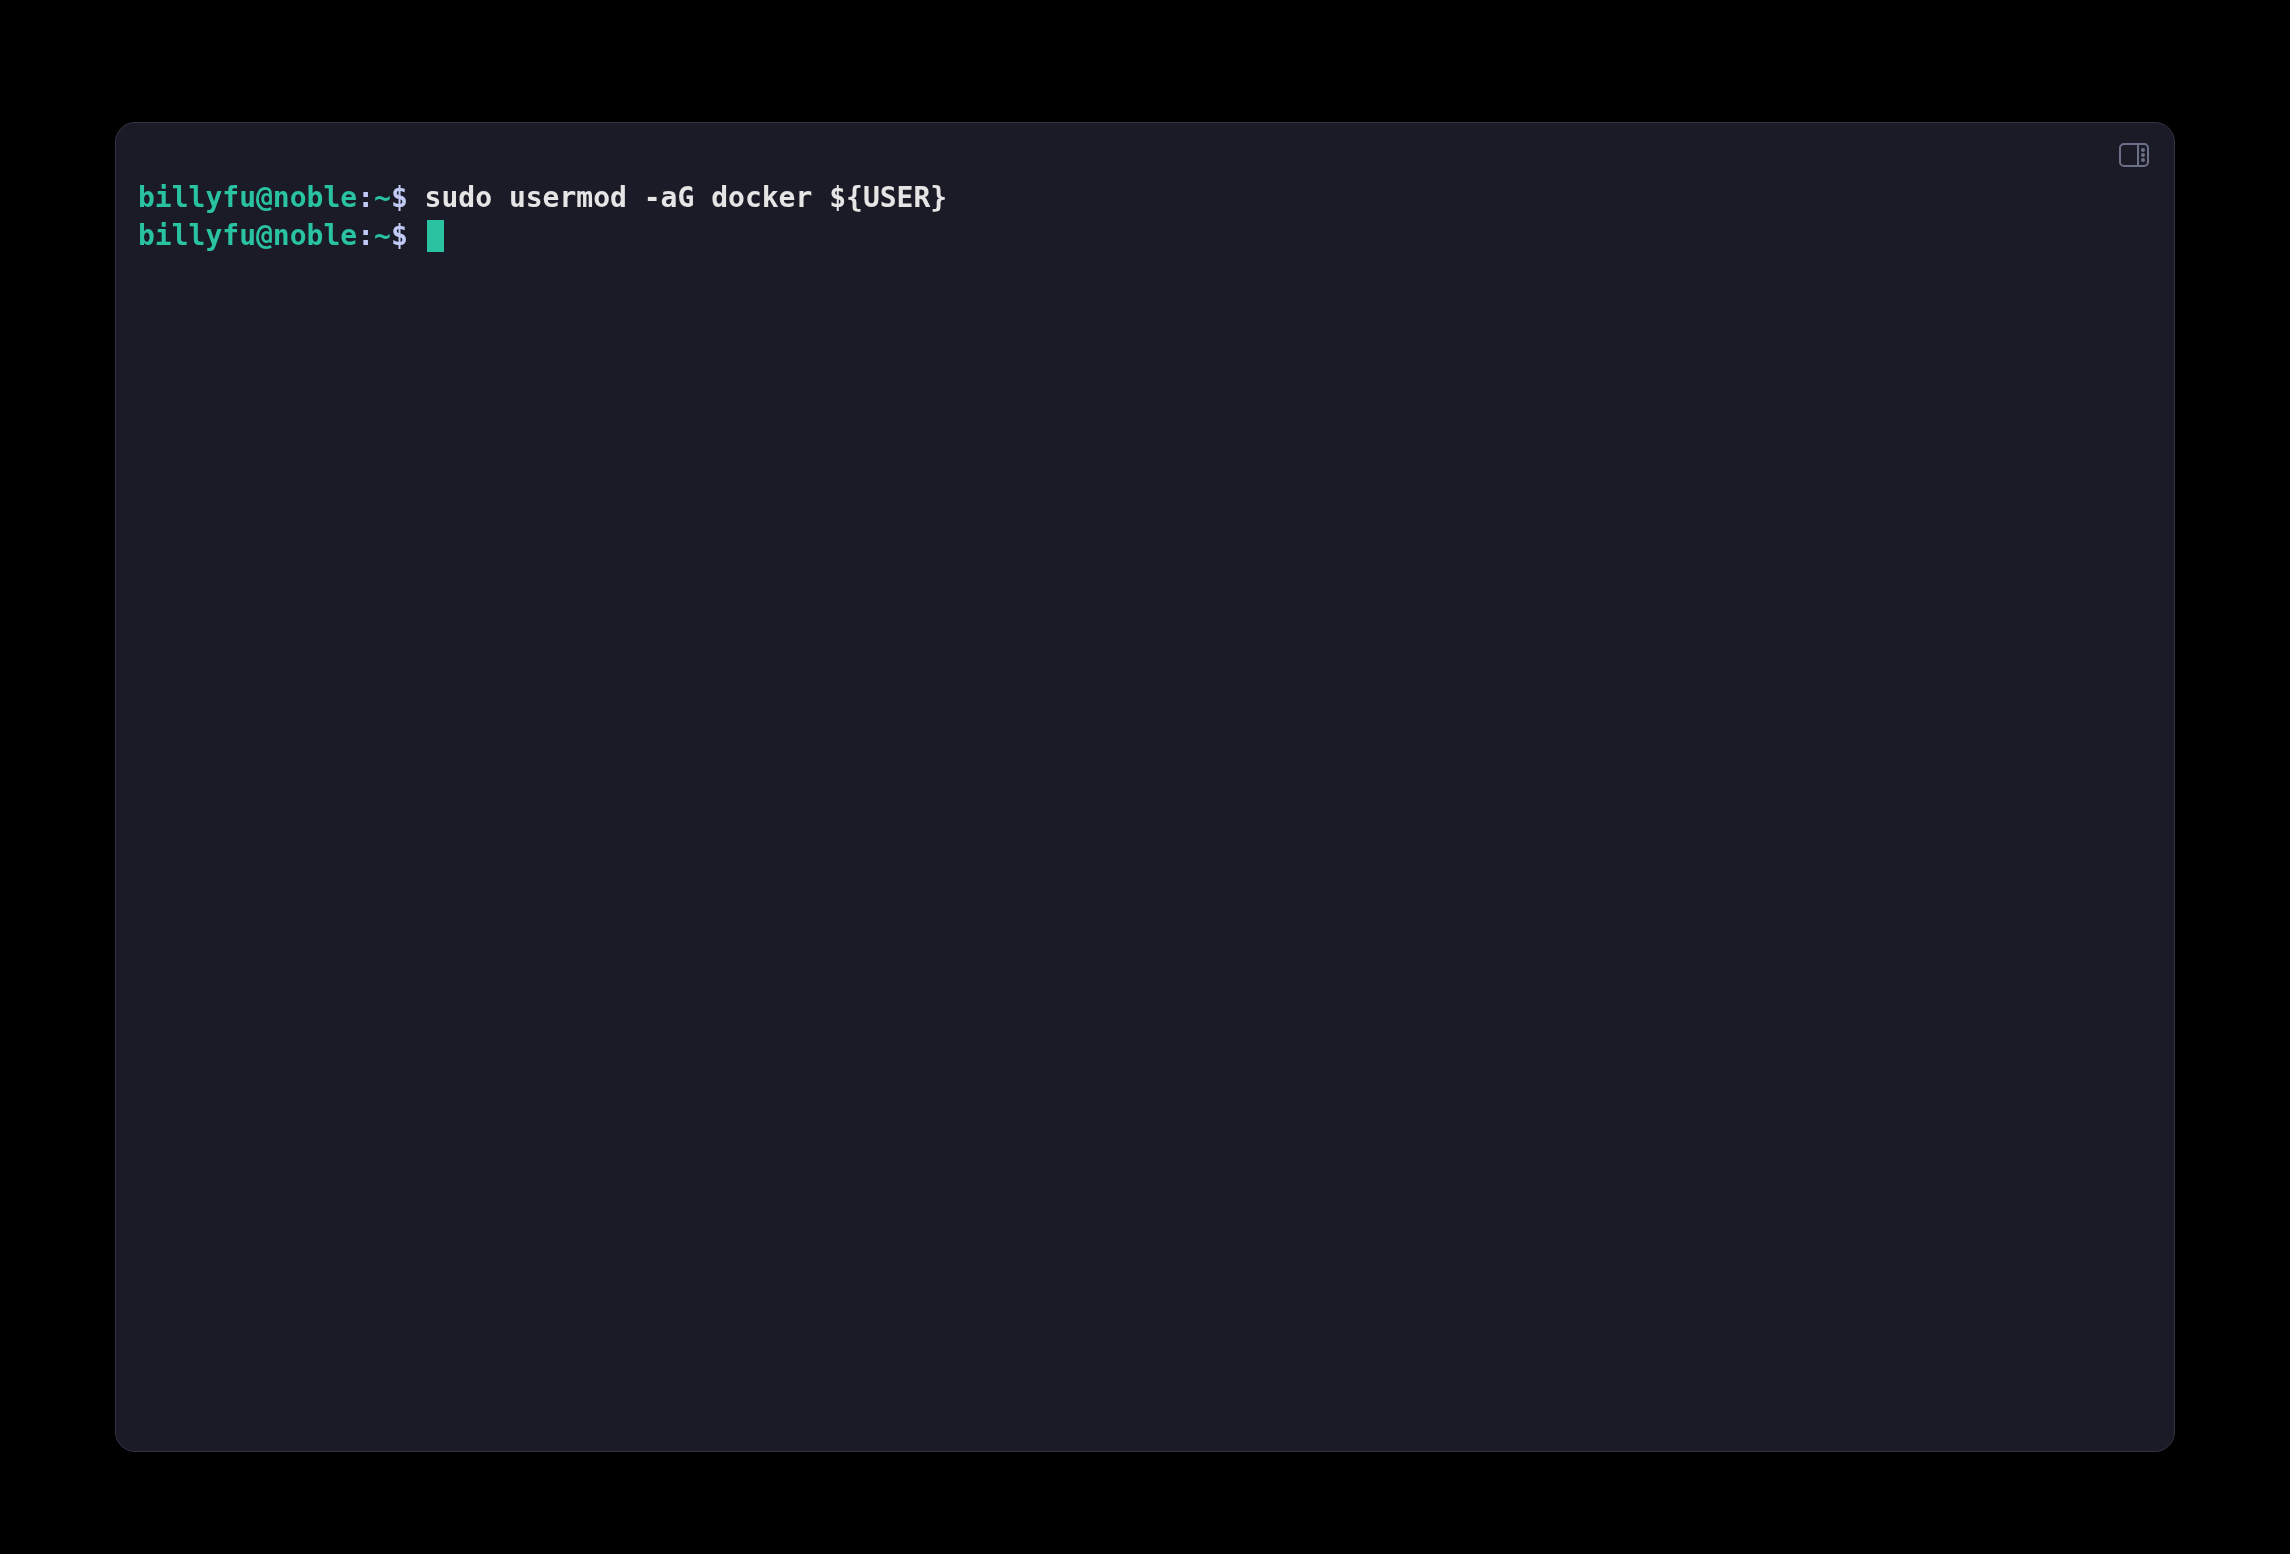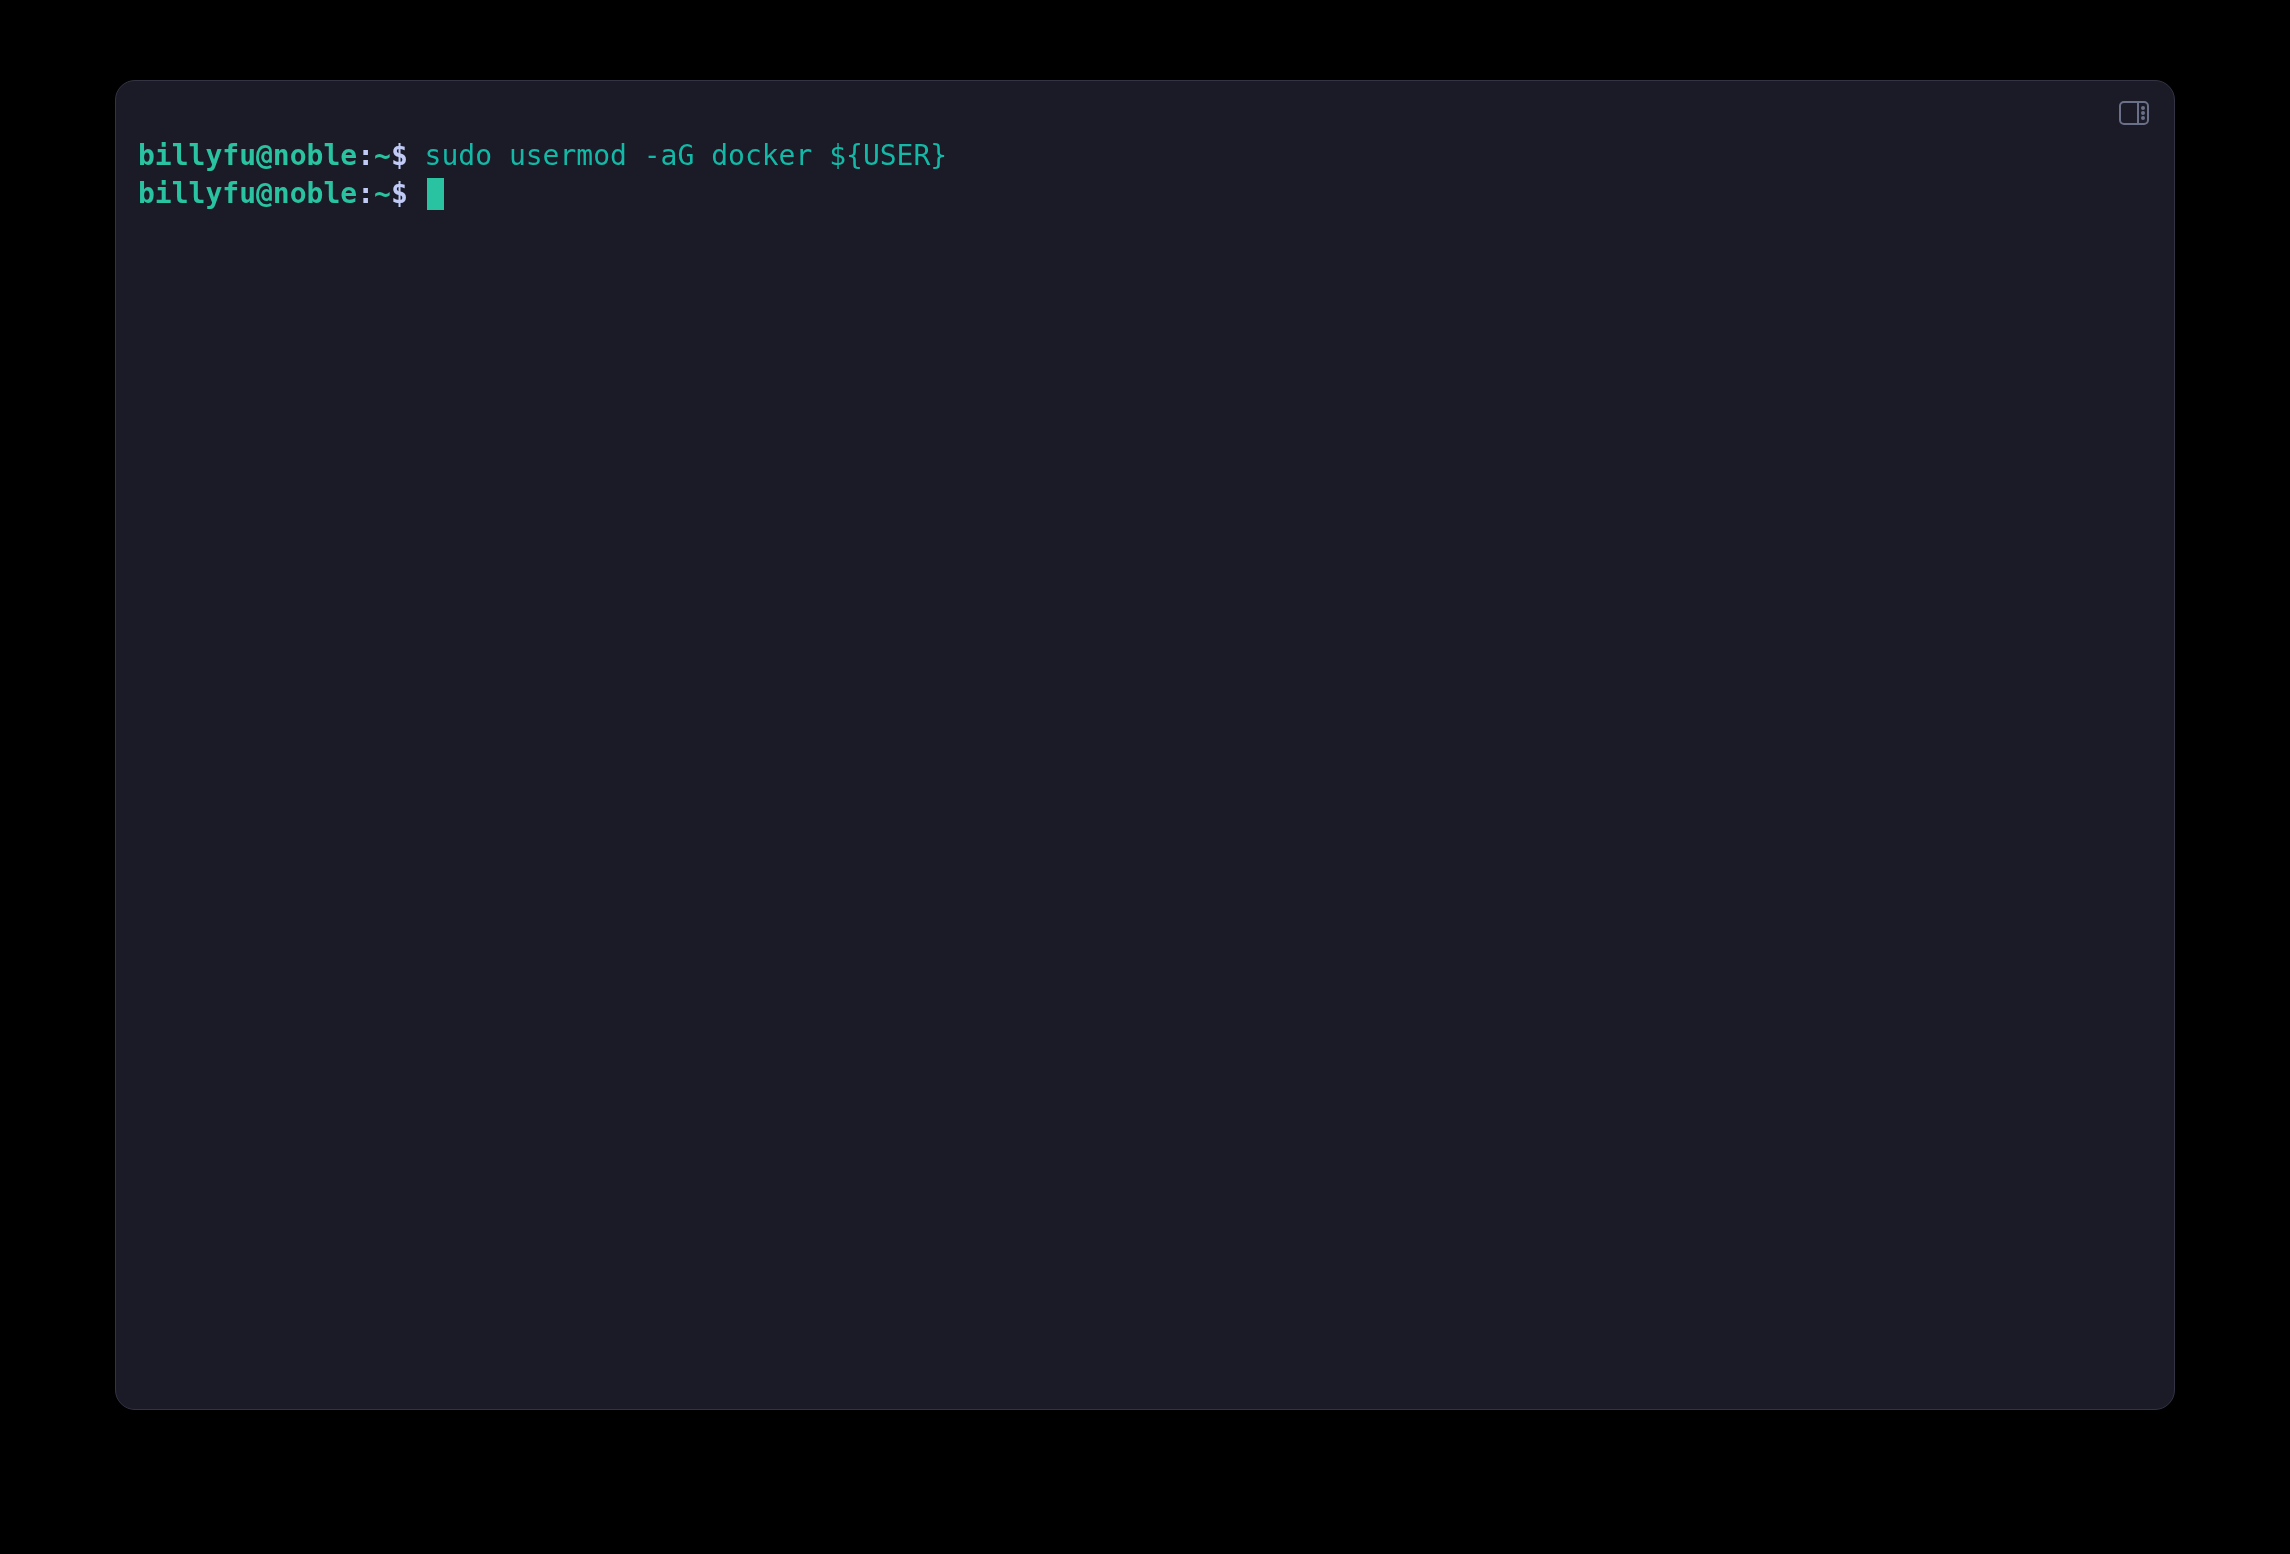--- a/index.html
+++ b/index.html
@@ -19,20 +19,21 @@
     }
     
     .terminal-window {
       width: 2060px;
       height: 1330px;
       background: #1a1b26;
       border-radius: 20px;
       border: 1px solid #333344;
       position: relative;
       box-shadow: 0 20px 60px rgba(0,0,0,0.5);
+      margin-top: 42px;
     }
     
     .window-controls {
       position: absolute;
       top: 18px;
       right: 22px;
     }
     
     .panel-icon {
       width: 36px;
@@ -76,22 +77,22 @@
       color: #2ac3a2;
       font-weight: 700;
     }
     
     .prompt-dollar {
       color: #c0caf5;
       font-weight: 700;
     }
     
     .command-text {
-      color: #14b8a6;
-      font-weight: 400;
+      color: #e5e5e5;
+      font-weight: 700;
     }
     
     .cursor {
       display: inline-block;
       width: 17px;
       height: 32px;
       background: #2ac3a2;
       margin-left: 2px;
       vertical-align: middle;
     }

